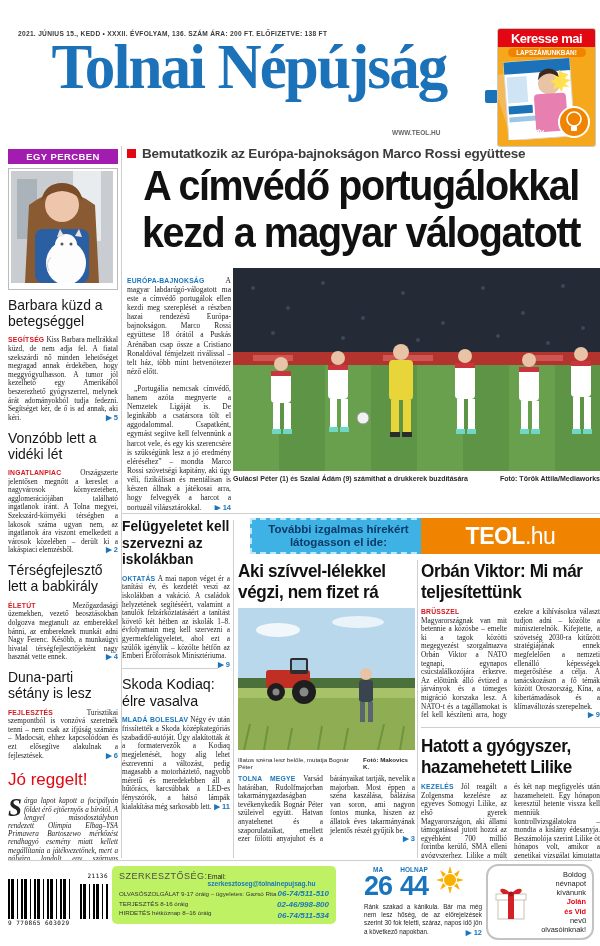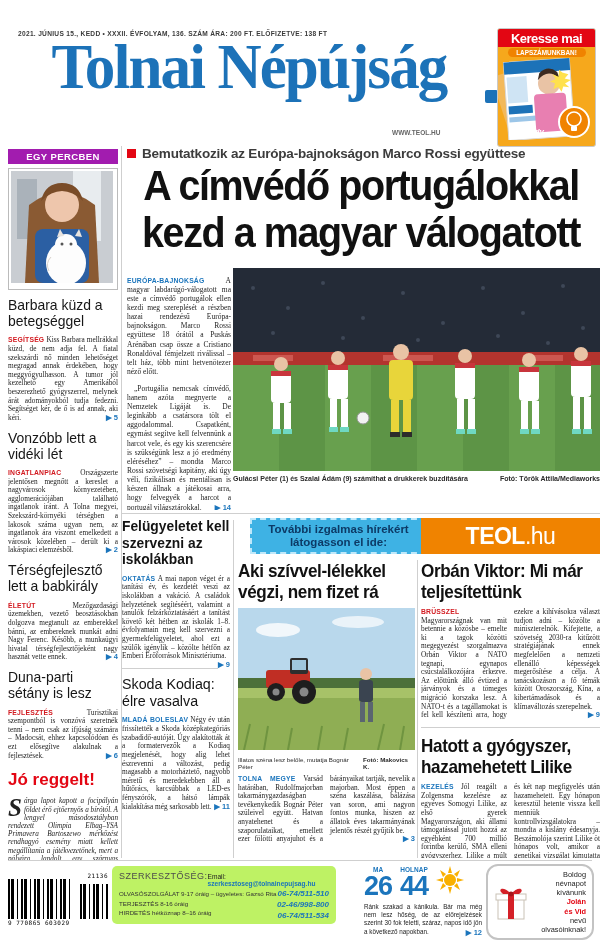--- a/index.html
+++ b/index.html
@@ -37,21 +37,21 @@
   .sidebar{position:absolute;left:8px;top:168px;width:110px;height:692px;overflow:hidden;}
   .photo-frame{border:1px solid #bbb;background:#fff;padding:2px;}
   .sb-title{font-size:15px;line-height:16px;margin:7px 0 4px;color:#161616;
             transform:scaleX(.93);transform-origin:0 0;width:107.5%;}
   .body{font-family:"Liberation Serif",serif;font-size:7.3px;line-height:1.18;
         text-align:justify;color:#1c1c1c;}
   .tag{font-family:"Liberation Sans",sans-serif;font-weight:bold;font-size:6.8px;letter-spacing:.2px;}
   .tag.red{color:#d2191f}.tag.blue{color:#1b75bc}
   .jump{font-family:"Liberation Sans",sans-serif;font-weight:bold;color:#1b75bc;
         font-size:7.5px;float:right;}
-  .gm-title{color:#e30613;font-size:17px;font-weight:bold;margin:10px 0 4px;}
+  .gm-title{color:#e30613;font-size:17px;font-weight:normal;margin:10px 0 4px;}
   .gm-body{font-family:"Liberation Serif",serif;font-style:italic;font-size:7.2px;
            line-height:1.14;text-align:justify;color:#222;}
   .gm-body::first-letter{float:left;font-size:25px;line-height:19px;padding:1px 2px 0 0;font-weight:bold;}
   
   .lead-text{position:absolute;left:127px;top:268px;width:104px;height:242px;overflow:hidden;}
   .lead-text .body{font-size:7.5px;line-height:1.22;}
   .lead-text .p2{text-indent:7px;margin-top:2px;}
   .lead-photo{position:absolute;left:233px;top:268px;width:367px;height:203px;overflow:hidden;}
   .lead-cap{position:absolute;left:233px;top:475px;width:367px;display:flex;
             justify-content:space-between;font-size:7px;font-weight:bold;color:#2a2a2a;}

